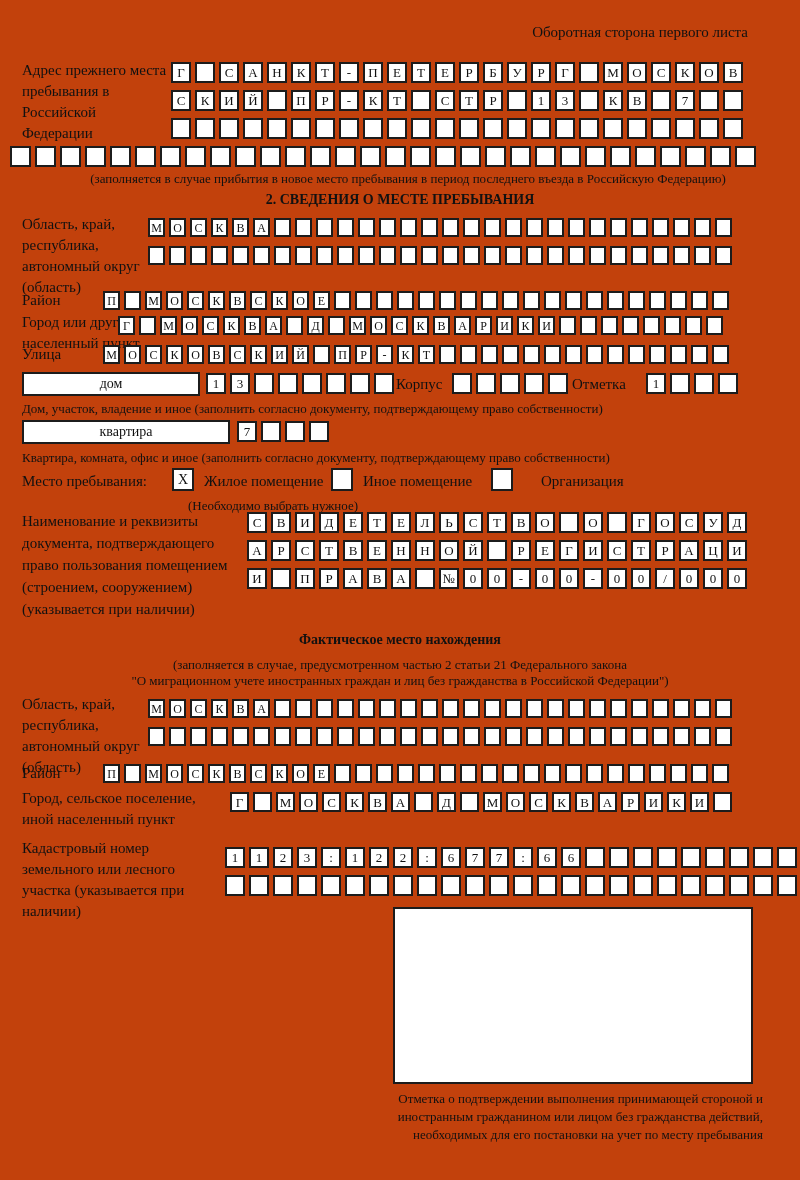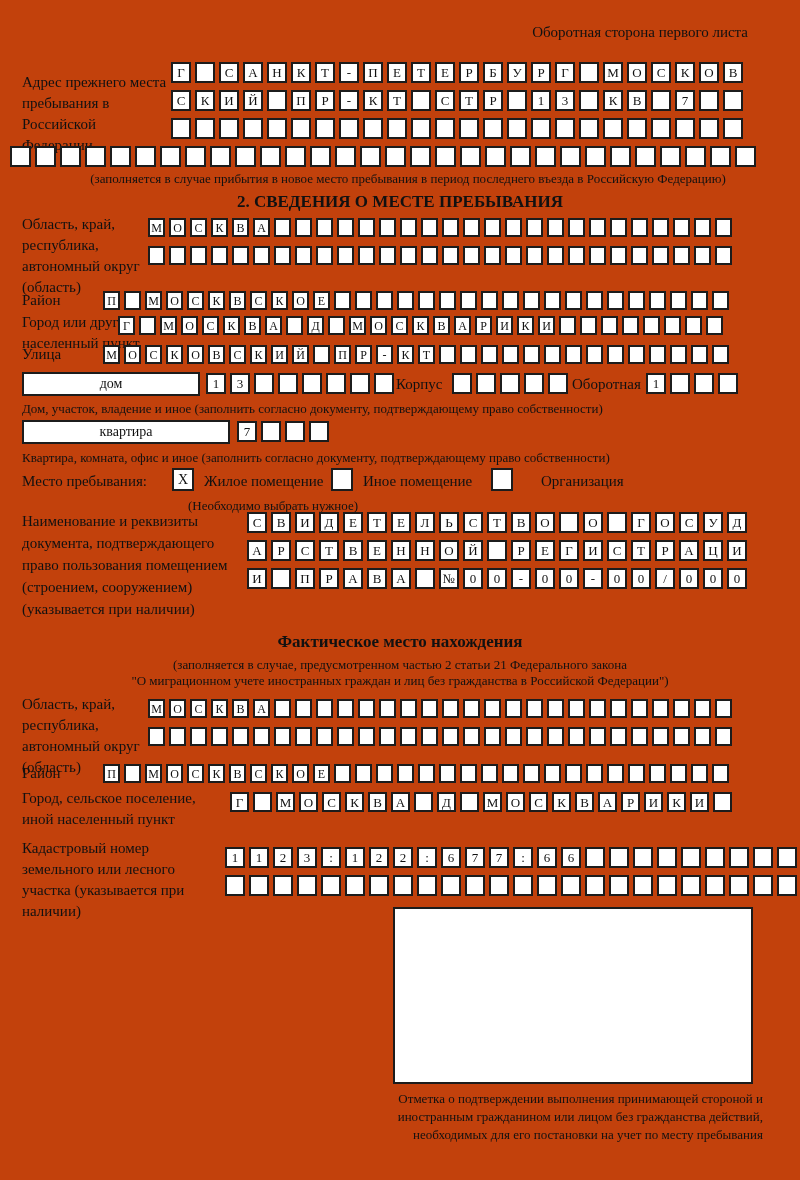--- a/index.html
+++ b/index.html
@@ -4,21 +4,21 @@
 <style>
   html,body{margin:0;padding:0;background:#fff;}
   .page{
     position:relative;width:800px;height:1180px;background:#c2410c;
     font-family:Liberation Serif, serif;color:#111;
     overflow:hidden;
   }
   .abs{position:absolute;}
   .lbl{font-size:15px;line-height:21px;}
   .note{font-size:13px;line-height:16px;}
-  .title{font-size:17px;font-weight:bold;}
+  .title{font-size:14px;font-weight:bold;}
   .center{text-align:center;width:100%;left:0;}
   .right{text-align:right;}
   .cellrow{display:flex;gap:4px;}
   .cell{
     box-sizing:border-box;border:2px solid #1c1c1c;background:#fff;
     display:flex;align-items:center;justify-content:center;
     font-size:13px;line-height:1;
   }
   .cells-lg .cell{width:20px;height:21px;}
   .cells-xl .cell{width:21px;height:21px;}
@@ -34,21 +34,21 @@
   }
   .stampbox{box-sizing:border-box;border:2px solid #1c1c1c;background:#fff;}
 </style>
 </head>
 <body>
 
 <div class="page">
 
   <div class="abs lbl right" style="top:22px;left:0;width:748px;">Оборотная сторона первого листа</div>
 
-  <div class="abs lbl" style="top:60px;left:22px;width:145px;margin-top:12px;">Адрес прежнего места пребывания в Российской Федерации</div>
+  <div class="abs lbl" style="top:60px;left:22px;width:145px;">Адрес прежнего места пребывания в Российской Федерации</div>
   <div class="abs cellrow cells-lg" style="top:62px;left:171px;">
       <span class="cell">Г</span>
       <span class="cell"></span>
       <span class="cell">С</span>
       <span class="cell">А</span>
       <span class="cell">Н</span>
       <span class="cell">К</span>
       <span class="cell">Т</span>
       <span class="cell">-</span>
       <span class="cell">П</span>
@@ -331,21 +331,21 @@
       <span class="cell"></span>
     </div>
   <div class="abs lbl" style="top:374px;left:396px;">Корпус</div>
   <div class="abs cellrow cells-lg" style="top:373px;left:452px;">
       <span class="cell"></span>
       <span class="cell"></span>
       <span class="cell"></span>
       <span class="cell"></span>
       <span class="cell"></span>
     </div>
-  <div class="abs lbl" style="top:374px;left:572px;">Оборотная</div>
+  <div class="abs lbl" style="top:374px;left:572px;">Отметка</div>
   <div class="abs cellrow cells-lg" style="top:373px;left:646px;">
       <span class="cell">1</span>
       <span class="cell"></span>
       <span class="cell"></span>
       <span class="cell"></span>
     </div>
   <div class="abs labelrect" style="top:420px;left:22px;width:208px;">квартира</div>
 
   <div class="abs note" style="top:401px;left:22px;">Дом, участок, владение и иное (заполнить согласно документу, подтверждающему право собственности)</div>
   <div class="abs cellrow cells-lg" style="top:421px;left:237px;">

